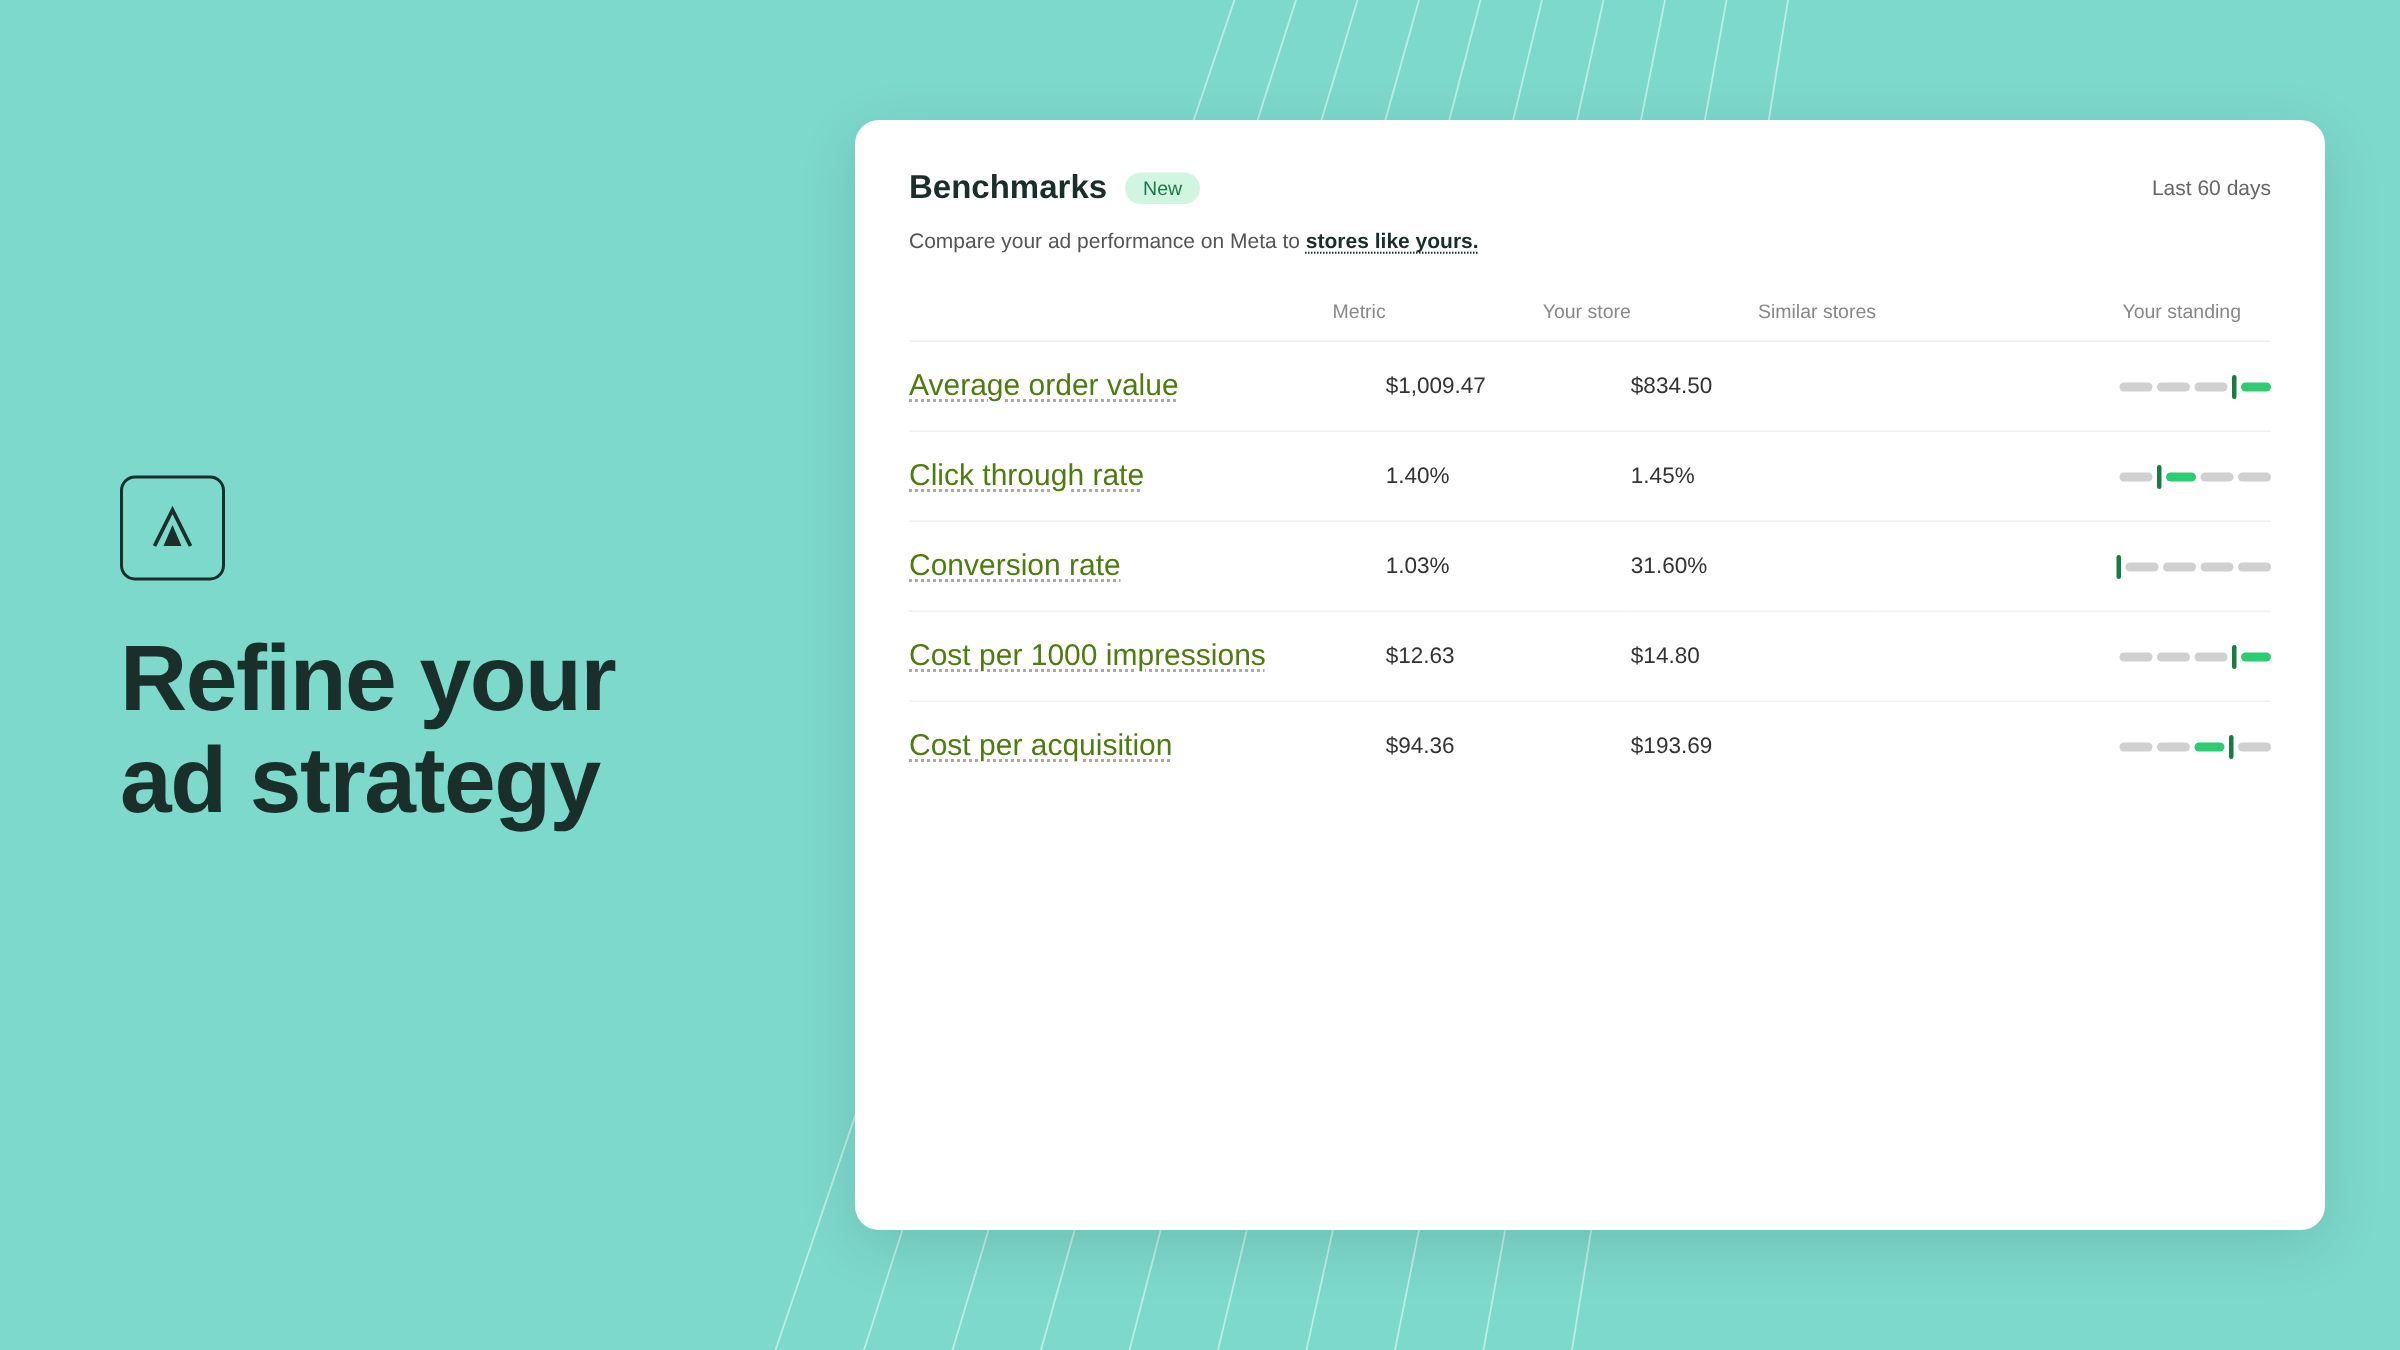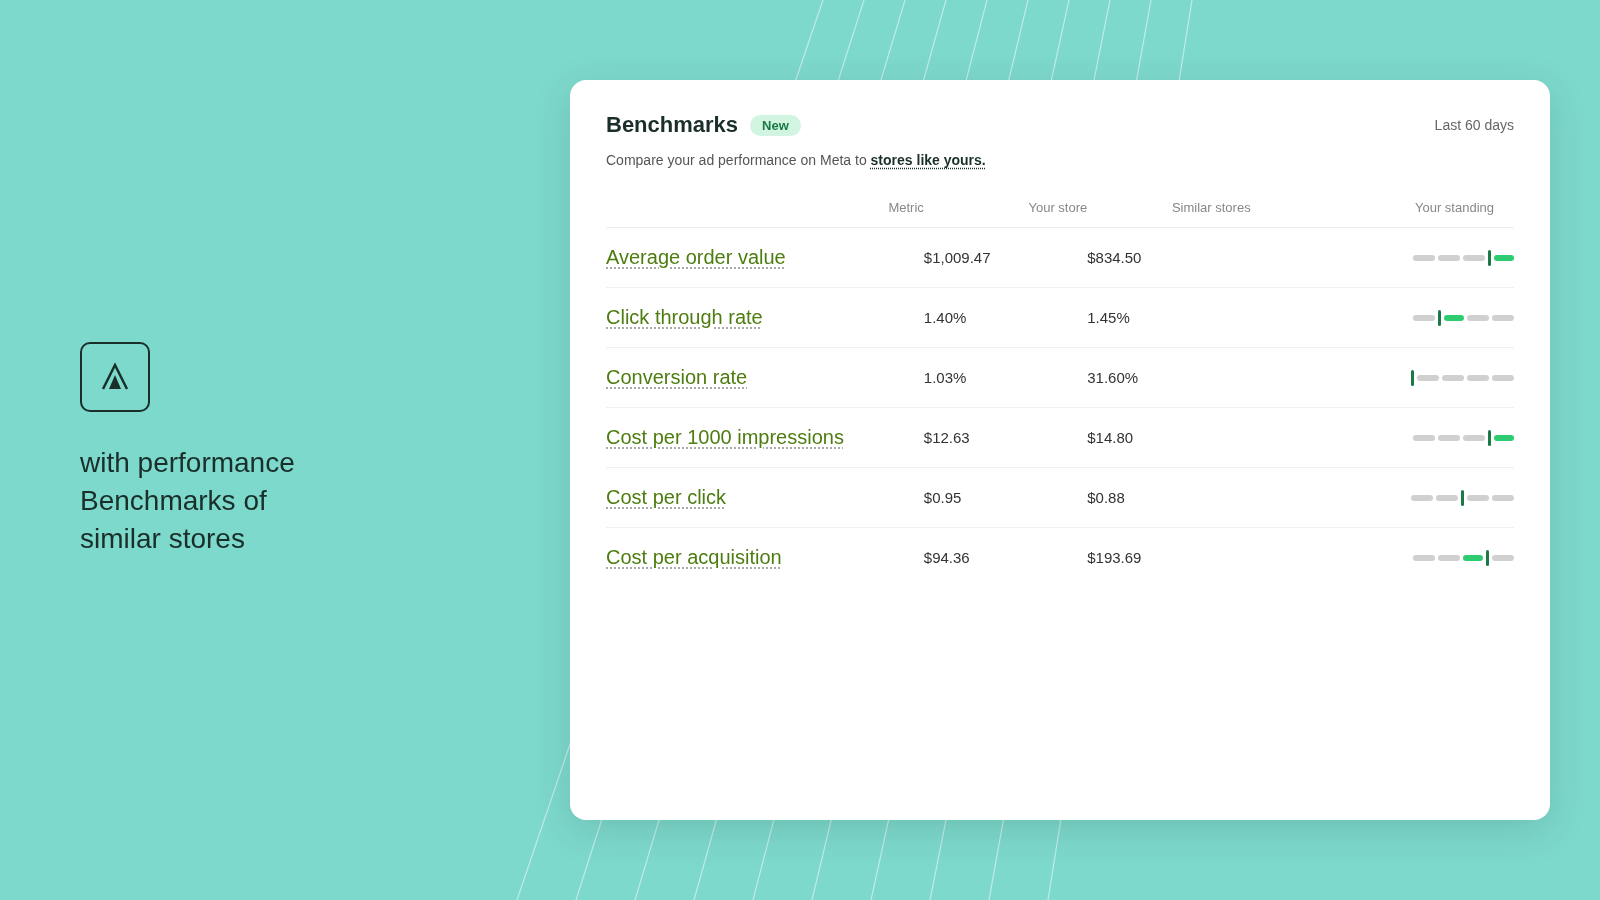--- a/index.html
+++ b/index.html
@@ -94,21 +94,21 @@
     .card-title {
       font-size: 22px;
       font-weight: 700;
       color: #1a2e2a;
     }
 
     .new-badge {
       background: #d1f5e0;
       color: #1a7a45;
       font-size: 13px;
-      font-weight: 700;
+      font-weight: 400;
       padding: 3px 12px;
       border-radius: 20px;
     }
 
     .date-label {
       font-size: 14px;
       color: #666;
       font-weight: 400;
     }
 
@@ -239,24 +239,25 @@
 </svg>
 
 <div class="left-panel">
   <div class="logo-box">
     <svg class="logo-icon" viewBox="0 0 40 40" fill="none" xmlns="http://www.w3.org/2000/svg">
       <path d="M8 32 L20 8 L32 32" stroke="#1a2e2a" stroke-width="2.5" fill="none"></path>
       <path d="M14 32 L20 18 L26 32" fill="#1a2e2a"></path>
     </svg>
   </div>
 
-
-  <p class="sub-heading">
-    with performance<br>Benchmarks of<br>similar stores
-  </p>
+  <h1 class="main-heading">
+    <span>Refine your</span><br>
+    <span>ad strategy</span>
+  </h1>
+
 </div>
 
 <div class="right-panel">
   <div class="card">
 
     <div class="card-header">
       <div class="card-title-row">
         <span class="card-title">Benchmarks</span>
         <span class="new-badge">New</span>
       </div>
@@ -327,34 +328,20 @@
               <div class="bar-container">
                 <div class="bar-seg" style="width:22px"></div>
                 <div class="bar-seg" style="width:22px"></div>
                 <div class="bar-seg" style="width:22px"></div>
                 <div class="bar-indicator"></div>
                 <div class="bar-seg green" style="width:20px"></div>
               </div>
             </td>
   </tr>
           <tr>
-    <td class="metric-name">Cost per click</td>
-    <td class="right">$0.95</td>
-    <td class="right">$0.88</td>
-    <td class="standing-cell">
-              <div class="bar-container">
-                <div class="bar-seg" style="width:22px"></div>
-                <div class="bar-seg" style="width:22px"></div>
-                <div class="bar-indicator"></div>
-                <div class="bar-seg" style="width:22px"></div>
-                <div class="bar-seg" style="width:22px"></div>
-              </div>
-            </td>
-  </tr>
-          <tr>
     <td class="metric-name">Cost per acquisition</td>
     <td class="right">$94.36</td>
     <td class="right">$193.69</td>
     <td class="standing-cell">
               <div class="bar-container">
                 <div class="bar-seg" style="width:22px"></div>
                 <div class="bar-seg" style="width:22px"></div>
                 <div class="bar-seg green" style="width:20px"></div>
                 <div class="bar-indicator"></div>
                 <div class="bar-seg" style="width:22px"></div>

